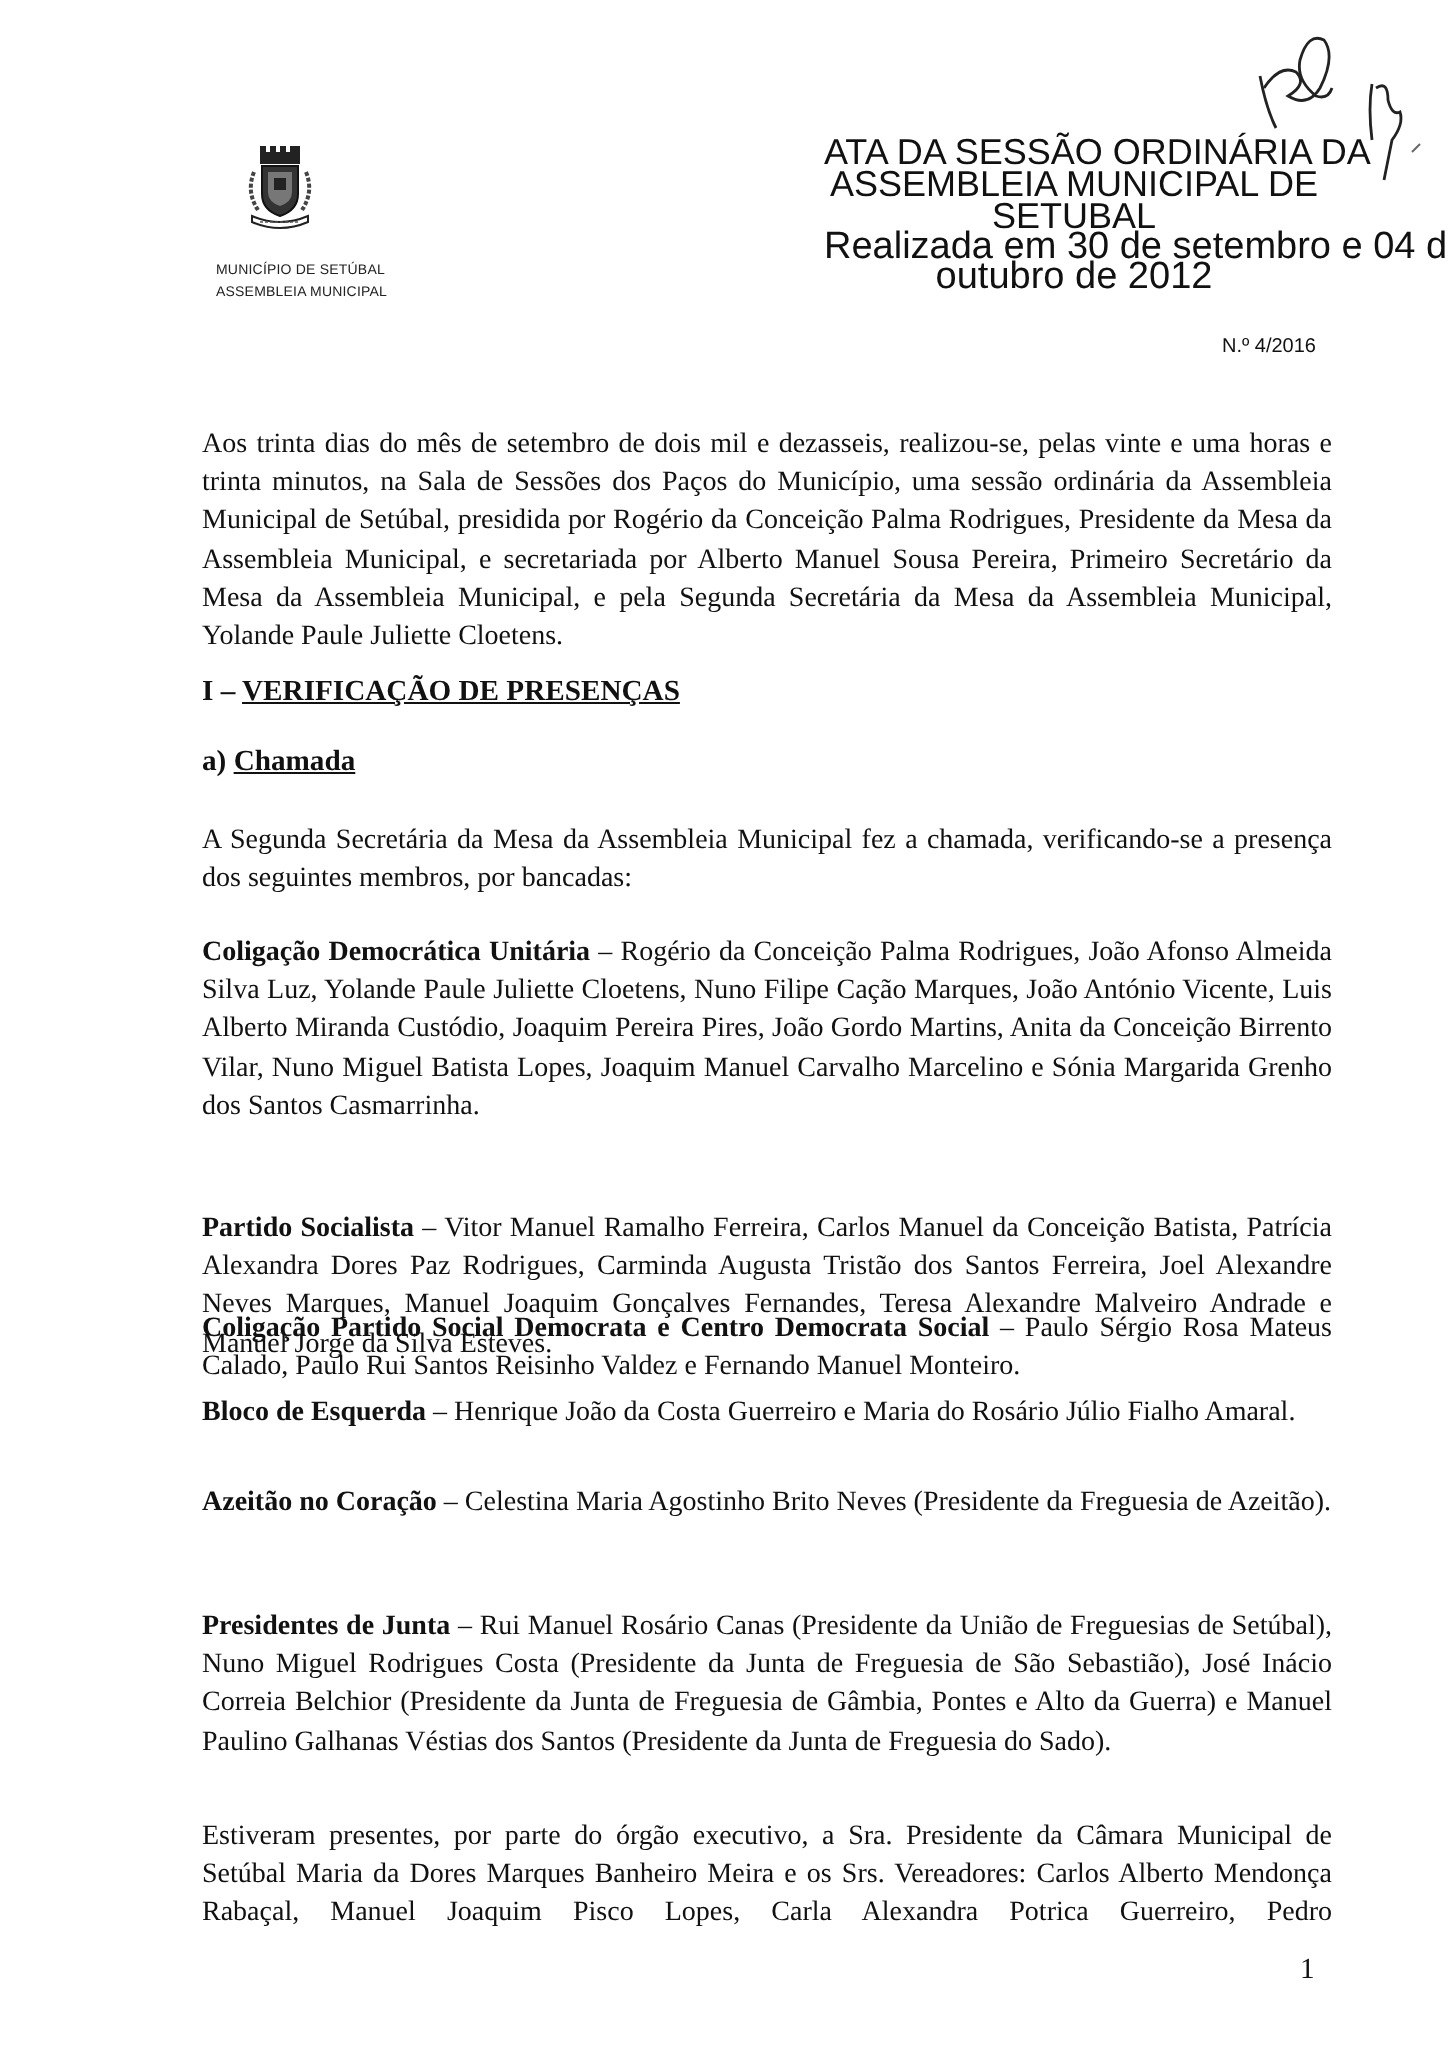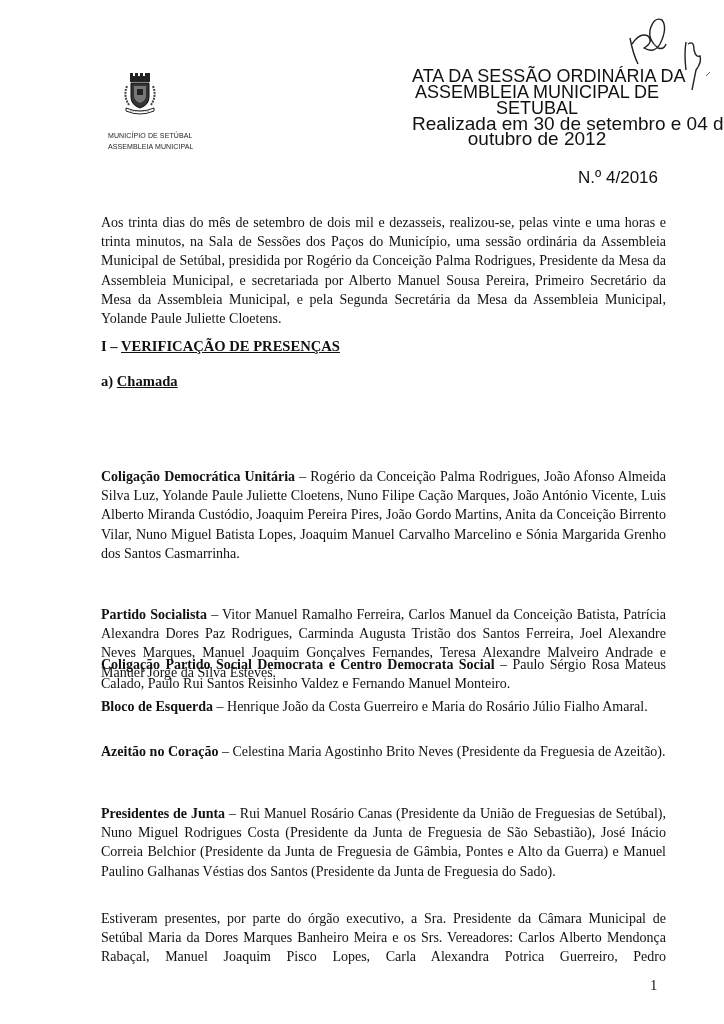--- a/index.html
+++ b/index.html
@@ -64,21 +64,21 @@
     .subtitle-line {
       font-size: 19px;
       line-height: 15px;
       white-space: nowrap;
     }
     .doc-number {
       position: absolute;
       right: 66px;
       top: 168px;
       font-family: "Liberation Sans", sans-serif;
-      font-size: 17px;
+      font-size: 10px;
       color: #111;
     }
 
     
     .initials {
       position: absolute;
       left: 624px;
       top: 14px;
       width: 96px;
       height: 86px;
@@ -167,20 +167,23 @@
   </div>
 
   <div class="heading" style="top:338px;">
     <span>I – </span><u>VERIFICAÇÃO DE PRESENÇAS</u>
   </div>
 
   <div class="heading" style="top:373px;">
     <span>a) </span><u>Chamada</u>
   </div>
 
+  <div class="body" style="top:411px;">
+    <p class="para">A Segunda Secretária da Mesa da Assembleia Municipal fez a chamada, verificando-se a presença dos seguintes membros, por bancadas:</p>
+  </div>
 
   <div class="body" style="top:467px;">
     <p class="para"><span class="party">Coligação Democrática Unitária</span><span> – Rogério da Conceição Palma Rodrigues, João Afonso Almeida Silva Luz, Yolande Paule Juliette Cloetens, Nuno Filipe Cação Marques, João António Vicente, Luis Alberto Miranda Custódio, Joaquim Pereira Pires, João Gordo Martins, Anita da Conceição Birrento Vilar, Nuno Miguel Batista Lopes, Joaquim Manuel Carvalho Marcelino e Sónia Margarida Grenho dos Santos Casmarrinha.</span></p>
   </div>
 
   <div class="body" style="top:569px;margin-top:36px;">
     <p class="para"><span class="party">Partido Socialista</span><span> – Vitor Manuel Ramalho Ferreira, Carlos Manuel da Conceição Batista, Patrícia Alexandra Dores Paz Rodrigues, Carminda Augusta Tristão dos Santos Ferreira, Joel Alexandre Neves Marques, Manuel Joaquim Gonçalves Fernandes, Teresa Alexandre Malveiro Andrade e Manuel Jorge da Silva Esteves.</span></p>
   </div>
 
   <div class="body" style="top:655px;">

